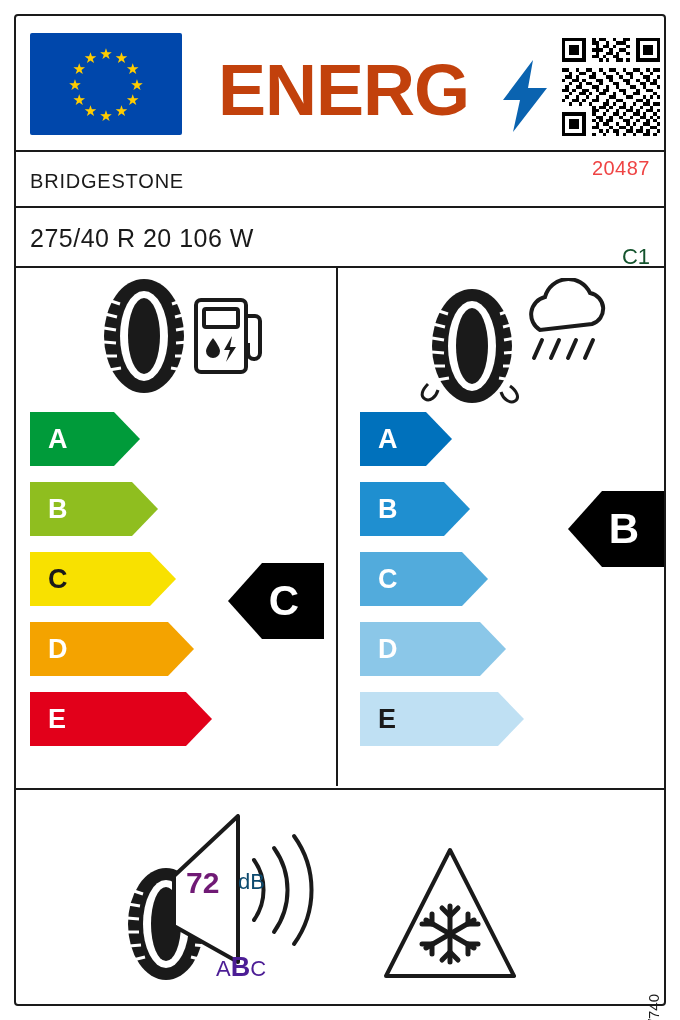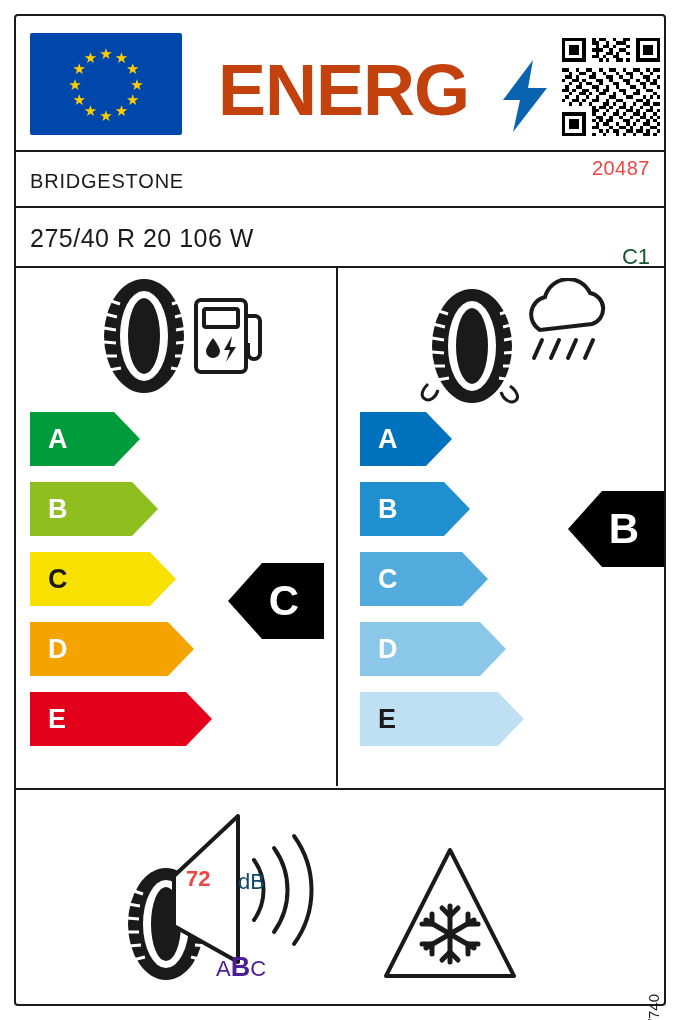--- a/index.html
+++ b/index.html
@@ -197,23 +197,23 @@
     position: absolute;
     left: 16px;
     top: 790px;
     width: 648px;
     height: 214px;
   }
   .db-value {
     position: absolute;
     left: 186px;
     top: 866px;
-    font-size: 22px;
+    font-size: 30px;
     font-weight: bold;
-    color: #ef4444;
+    color: #701a75;
   }
   .db-unit {
     position: absolute;
     left: 238px;
     top: 869px;
     font-size: 22px;
     color: #0c4a6e;
   }
   .abc {
     position: absolute;

